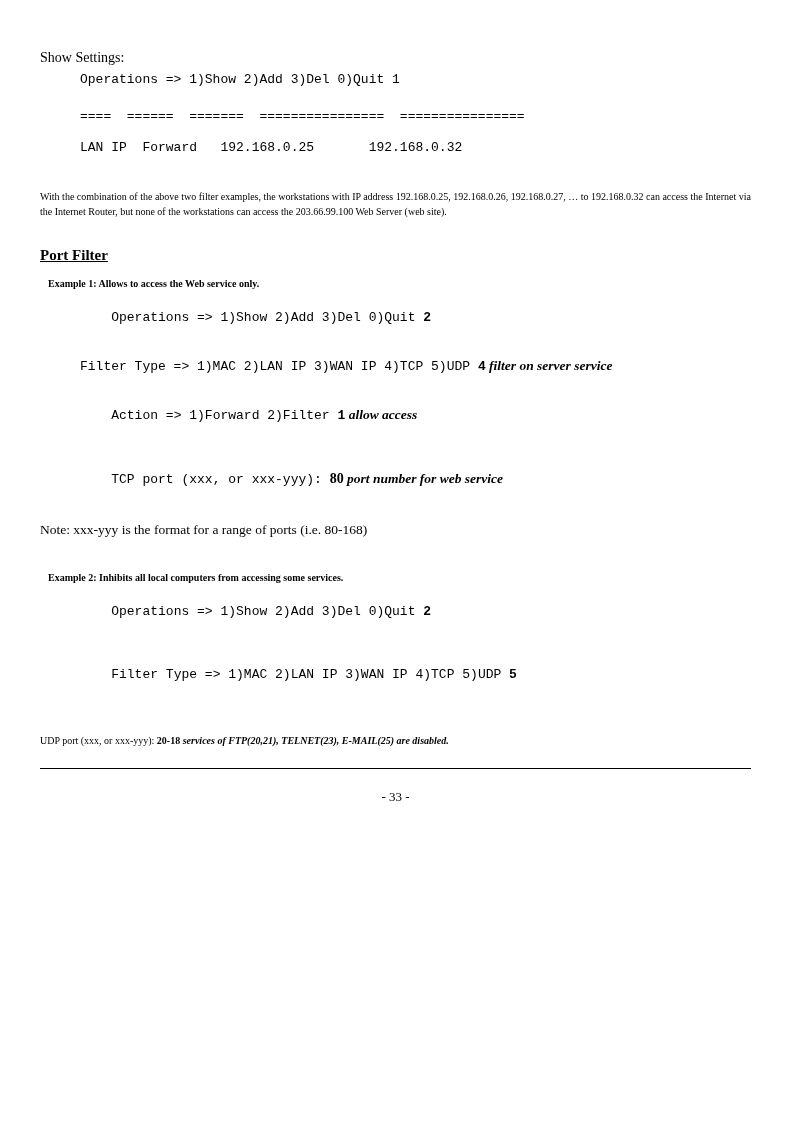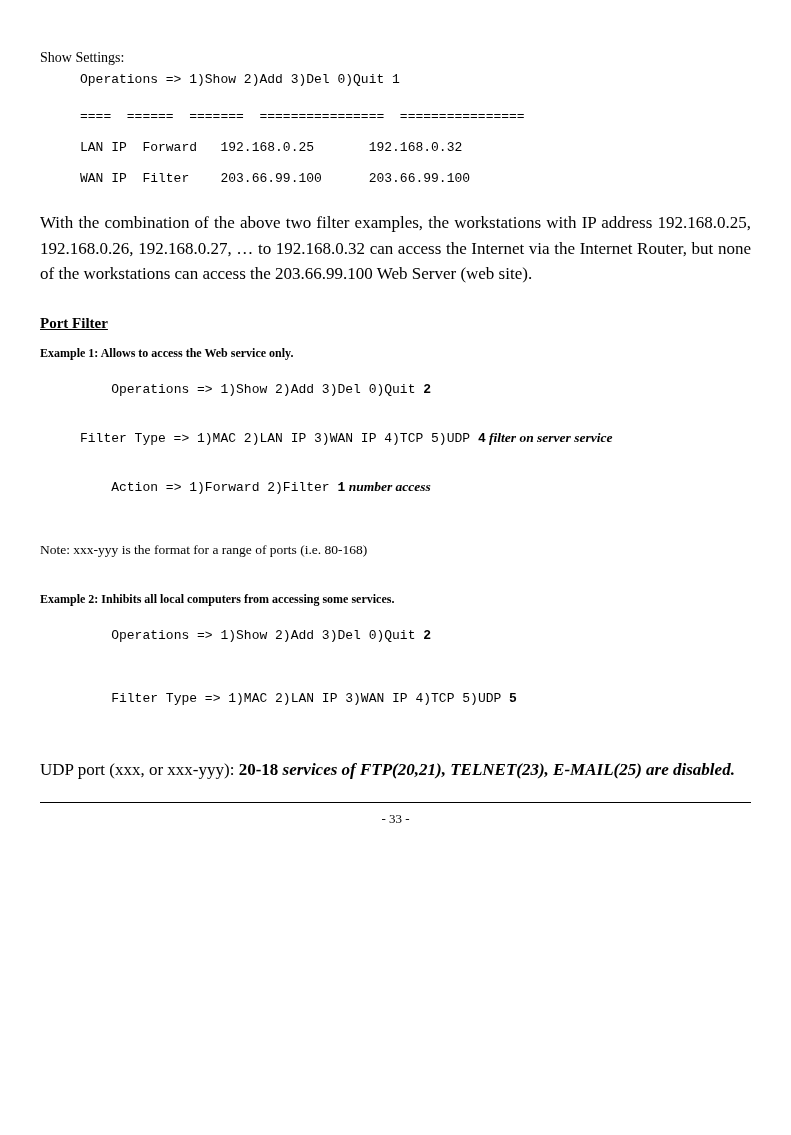--- a/index.html
+++ b/index.html
@@ -10,21 +10,21 @@
       font-family: 'Times New Roman', Times, serif;
       font-size: 14px;
       color: #000;
       padding: 20px 40px 20px 40px;
     }
     .bold { font-weight: bold; }
     .italic { font-style: italic; }
     .bold-italic { font-weight: bold; font-style: italic; }
     .section { margin-bottom: 6px; }
     p.body-text {
-      font-size: 17px;
+      font-size: 10px;
       text-align: justify;
       line-height: 1.5;
       margin: 8px 0;
     }
     .header-line {
       font-size: 15px;
       font-weight: bold;
       margin: 10px 0 6px 0;
     }
     .underline { text-decoration: underline; }
@@ -38,47 +38,46 @@
     .note-line {
       font-family: 'Times New Roman', Times, serif;
       font-size: 13.5px;
       margin: 6px 0;
     }
     .footer {
       border-top: 1px solid #000;
       text-align: center;
       font-size: 13px;
       margin-top: 20px;
-      padding-top: 8px;
+      padding-top: 20px;
     }
     .example-header {
-      font-size: 12px;
+      font-size: 10px;
       font-weight: bold;
-      margin: 14px 0 6px 0;
+      margin: 14px 0 6px 8px;
     }
   </style>
 </head>
 <body>
 
 <div class="section" style="margin-bottom:8px;">
   <div style="height:10px;"></div>
 </div>
 
 <div style="height:12px;"></div>
 
 <div class="section">
   <div style="font-family:'Times New Roman',serif; font-size:14px; margin-bottom:4px;">Show Settings:</div>
   <div class="mono-line">Operations =&gt; 1)Show 2)Add 3)Del 0)Quit 1</div>
   <div style="height:6px;"></div>
   <div style="height:4px;"></div>
   <div class="mono-line">====  ======  =======  ================  ================</div>
   <div style="height:4px;"></div>
   <div class="mono-line">LAN IP  Forward   192.168.0.25       192.168.0.32</div>
   <div style="height:4px;"></div>
-  <div class="mono-line">WAN IP  Filter    203.66.99.100      203.66.99.100</div>
 </div>
 
 <div style="height:10px;"></div>
 
 <p class="body-text">With the combination of the above two filter examples, the workstations with IP address 192.168.0.25, 192.168.0.26, 192.168.0.27, … to 192.168.0.32 can access the Internet via the Internet Router, but none of the workstations can access the 203.66.99.100 Web Server (web site).</p>
 
 <div style="height:10px;"></div>
 
 <div class="header-line underline">Port Filter</div>
 
@@ -87,23 +86,26 @@
 <div class="section">
   <div class="mono-line">
     <span>Operations =&gt; 1)Show 2)Add 3)Del 0)Quit </span><span class="bold">2</span>
   </div>
   <div style="height:6px;"></div>
   <div class="mono-line" style="white-space:normal; padding-left:40px;">
     <span>Filter Type =&gt; 1)MAC 2)LAN IP 3)WAN IP 4)TCP 5)UDP </span><span class="bold">4</span><span class="bold-italic" style="font-family:'Times New Roman',serif; font-size:13.5px;text-align:right;"> filter on server service</span>
   </div>
   <div style="height:6px;"></div>
   <div class="mono-line">
-    <span>Action =&gt; 1)Forward 2)Filter </span><span class="bold">1</span><span class="bold-italic" style="font-family:'Times New Roman',serif; font-size:13.5px;"> number access</span>
+    <span>Action =&gt; 1)Forward 2)Filter </span><span class="bold">1</span><span class="bold-italic" style="font-family:'Times New Roman',serif; font-size:13.5px;"> allow access</span>
   </div>
   <div style="height:6px;"></div>
+  <div class="mono-line">
+    <span>TCP port (xxx, or xxx-yyy): </span><span class="bold" style="font-family:'Times New Roman',serif; font-size:14px;">80</span><span class="bold-italic" style="font-family:'Times New Roman',serif; font-size:13.5px;"> port number for web service</span>
+  </div>
 </div>
 
 <div style="height:8px;"></div>
 
 <div class="note-line">Note: xxx-yyy is the format for a range of ports (i.e. 80-168)</div>
 
 <div style="height:14px;"></div>
 
 <div class="example-header">Example 2: Inhibits all local computers from accessing some services.</div>
 

